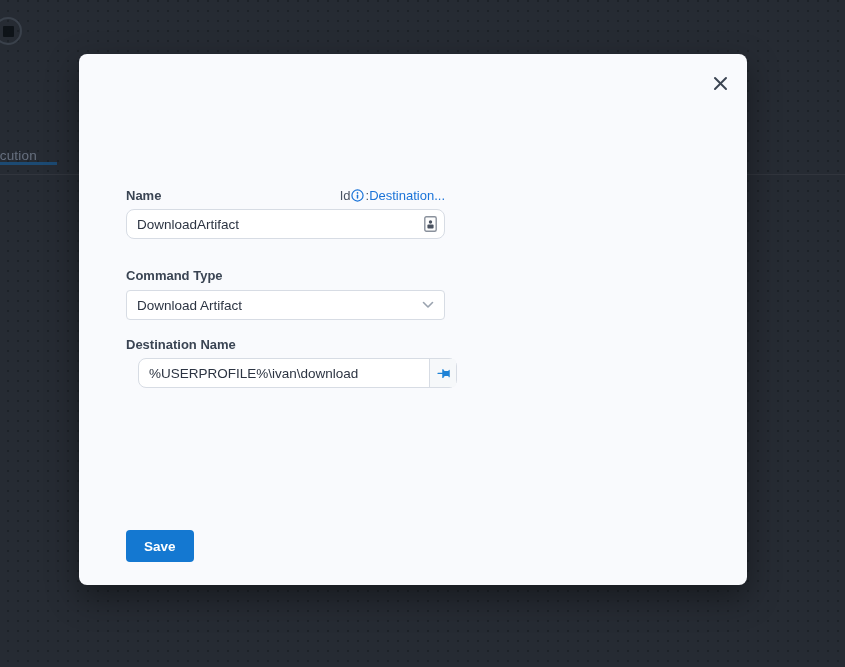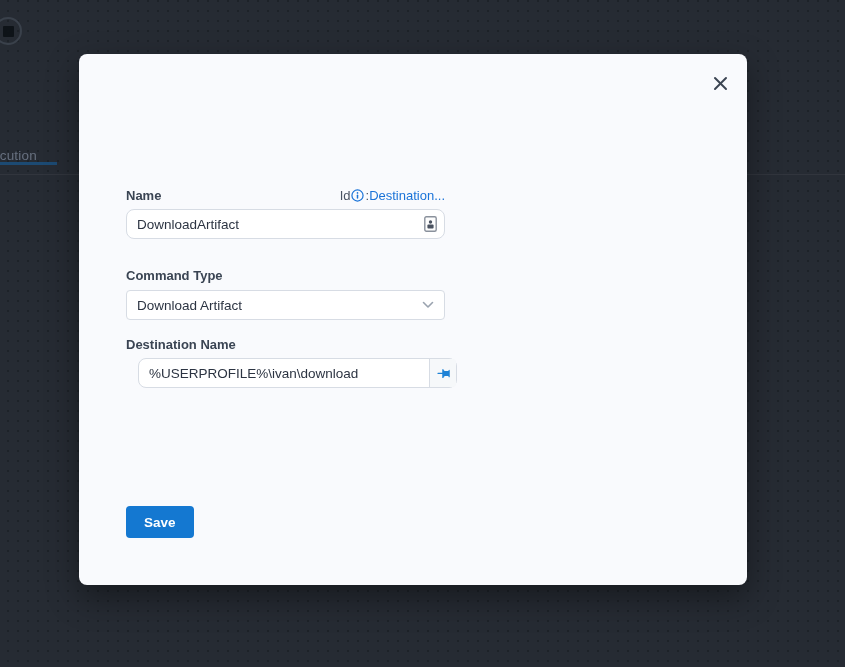--- a/index.html
+++ b/index.html
@@ -104,21 +104,21 @@
     width: 27px; height: 28px;
     border: none; border-left: 1px solid #d7dce4;
     border-radius: 0 3px 3px 0;
     background: #f6f8fa;
     display: flex; align-items: center; justify-content: center;
     cursor: pointer;
   }
   .pin-btn svg { transform: rotate(45deg); }
 
   .button-row {
-    position: absolute; top: 452px; display: flex; gap: 13px;
+    position: absolute; top: 476px; display: flex; gap: 13px;
   }
   .btn {
     height: 32px; border: none; border-radius: 4px;
     font-family: "Liberation Sans", "DejaVu Sans", sans-serif;
     font-size: 13.5px; font-weight: 700; cursor: pointer;
     padding: 0 18px;
   }
   .btn-save { background: #1478d1; color: #ffffff; }
   .btn-cancel { background: #eef0f4; color: #6b7280; }
 </style>

